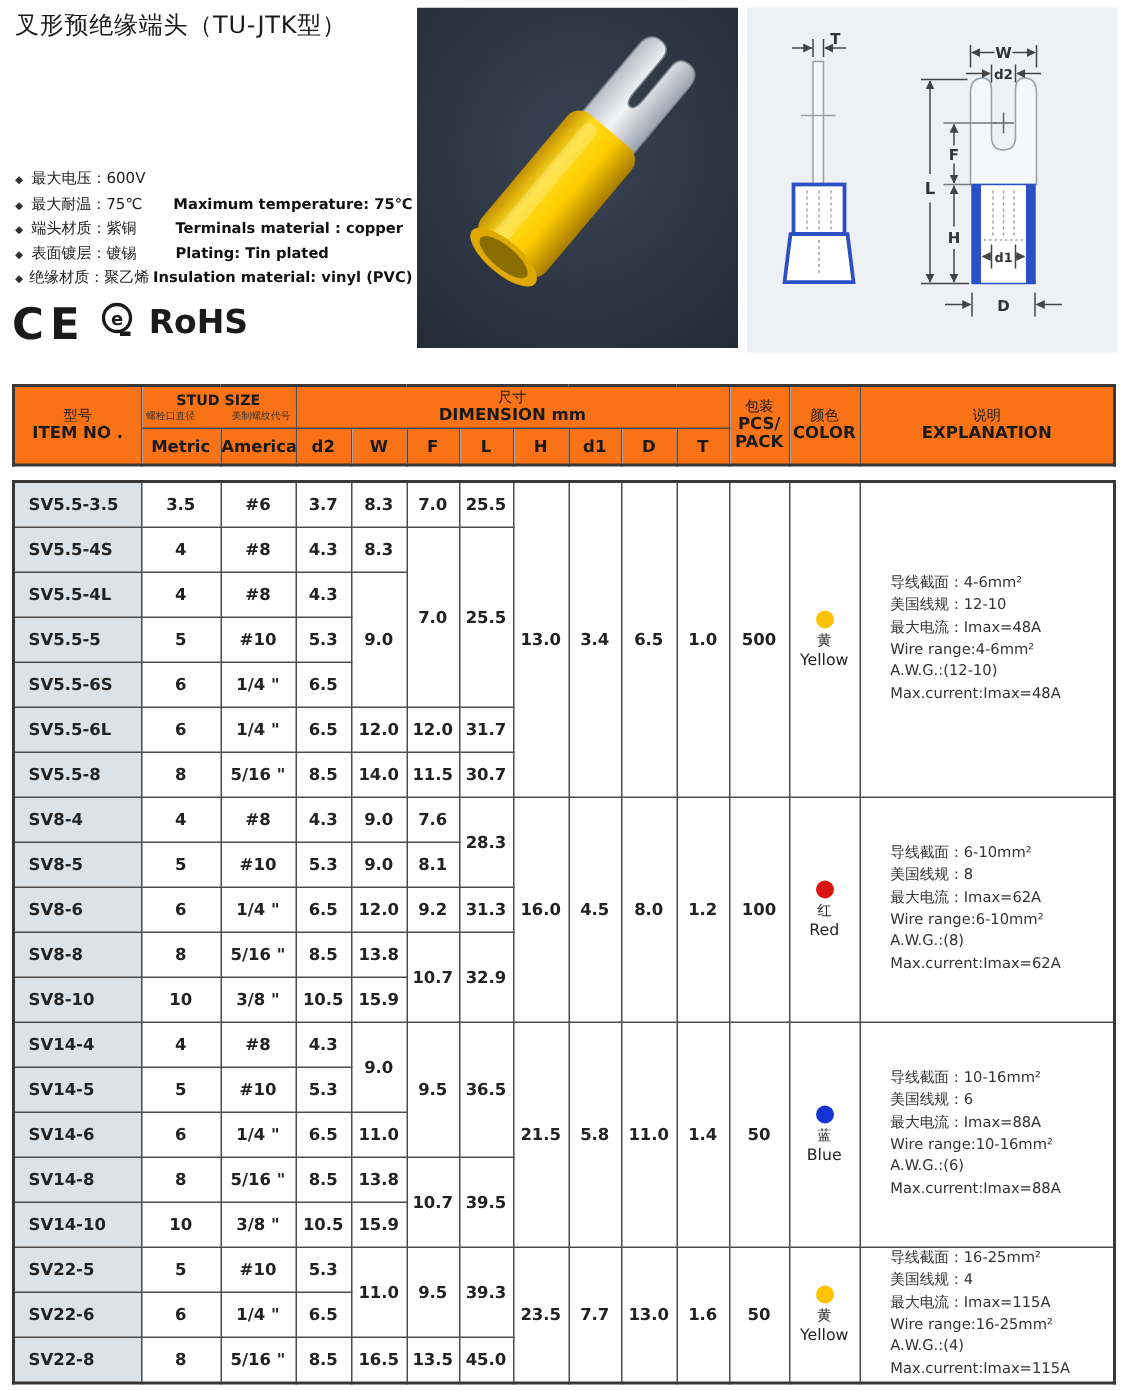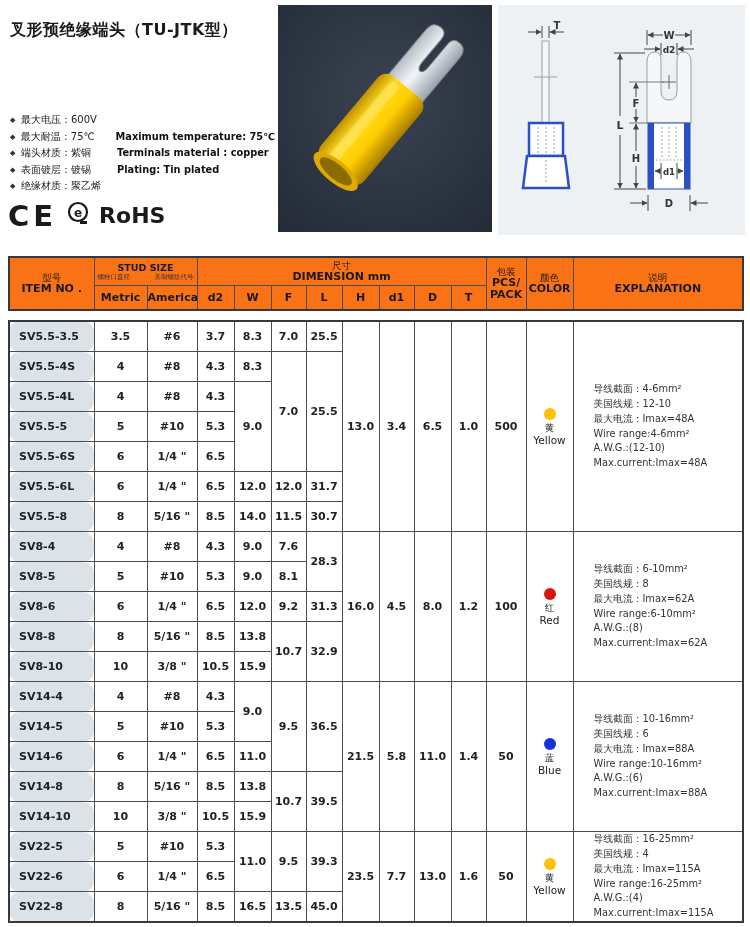--- a/index.html
+++ b/index.html
@@ -1,20 +1,20 @@
 <!DOCTYPE html>
 <html><head>
 <meta charset="utf-8">
 <style>
   html,body{margin:0;padding:0;}
   body{width:750px;height:927px;background:#fff;position:relative;overflow:hidden;
        font-family:"DejaVu Sans","Liberation Sans",sans-serif;color:#1a1a1a;}
   .abs{position:absolute;}
   
-  .title-zh{left:10px;top:20px;font-size:16px;font-weight:bold;letter-spacing:.5px;}
+  .title-zh{left:10px;top:7px;font-size:16px;font-weight:normal;letter-spacing:.5px;}
   .title-en{left:10px;top:24px;font-size:16px;color:#1c1c1c;}
   .specs{left:10px;top:112px;width:265px;}
   .spec-item{display:flex;align-items:flex-start;height:16.5px;font-size:10px;line-height:16.5px;}
   .spec-bullet{width:11px;font-size:7px;color:#333;}
   .spec-zh{width:96px;color:#222;}
   .spec-en{flex:1;color:#111;font-weight:bold;font-size:9.8px;white-space:nowrap;}
   .certs{left:8px;top:198px;height:36px;display:flex;align-items:center;gap:9px;}
   .ce-mark{font-size:29px;font-weight:bold;letter-spacing:4px;line-height:1;}
   .rohs-label{font-size:22px;font-weight:bold;line-height:1;}
   
@@ -27,21 +27,21 @@
   td{border:1px solid #4c4c4c;text-align:center;vertical-align:middle;padding:0;overflow:hidden;}
   .hdr td{background:#f97316;}
   .hdr .r1 td{height:27px;}
   .hdr .r2 td{height:23px;font-size:11px;font-weight:bold;}
   .h-zh{font-size:9.5px;line-height:11px;}
   .h-en{font-size:11px;font-weight:bold;line-height:12px;}
   .stud-en{font-size:9.5px;font-weight:bold;line-height:11px;}
   .stud-zh{display:flex;justify-content:space-between;padding:0 3px;font-size:6.5px;color:#333;line-height:8px;}
   .body-t{margin-top:9px;}
   .body-t td{height:29px;font-size:11px;font-weight:bold;color:#222;background:#fff;}
-  .body-t td.item-col{background:#dbe3e9;text-align:left;padding-left:9px;border-radius:11px;}
+  .body-t td.item-col{background:#dbe3e9;text-align:left;padding-left:9px;}
   .body-t td.expl{text-align:left;font-weight:normal;font-size:9.8px;line-height:14.8px;
                   padding-left:20px;color:#333;}
   .dot{display:inline-block;width:12px;height:12px;border-radius:50%;vertical-align:middle;}
   .c-zh{font-size:9.5px;font-weight:normal;line-height:12px;margin-top:2px;}
   .c-en{font-size:10.5px;font-weight:normal;line-height:13px;}
 </style>
 </head>
 <body>
 
 <div class="page abs" style="inset:0;">
@@ -64,20 +64,21 @@
       <span class="spec-en">Terminals material : copper</span>
       </div>
     <div class="spec-item">
       <span class="spec-bullet">◆</span>
       <span class="spec-zh">表面镀层：镀锡</span>
       <span class="spec-en">Plating: Tin plated</span>
       </div>
     <div class="spec-item">
       <span class="spec-bullet">◆</span>
       <span class="spec-zh">绝缘材质：聚乙烯</span>
+      <span class="spec-en">Insulation material: vinyl (PVC)</span>
       </div>
   </div>
 
   <div class="abs certs">
     <span class="ce-mark">CE</span>
     <span>
       <svg width="24" height="26" viewBox="0 0 24 26">
         <circle cx="12" cy="11" r="9" fill="none" stroke="#1a1a1a" stroke-width="2.2"></circle>
         <text x="12" y="15.5" font-size="12" font-weight="bold" text-anchor="middle" fill="#1a1a1a">e</text>
         <rect x="14" y="20" width="7" height="3" fill="#1a1a1a"></rect>

